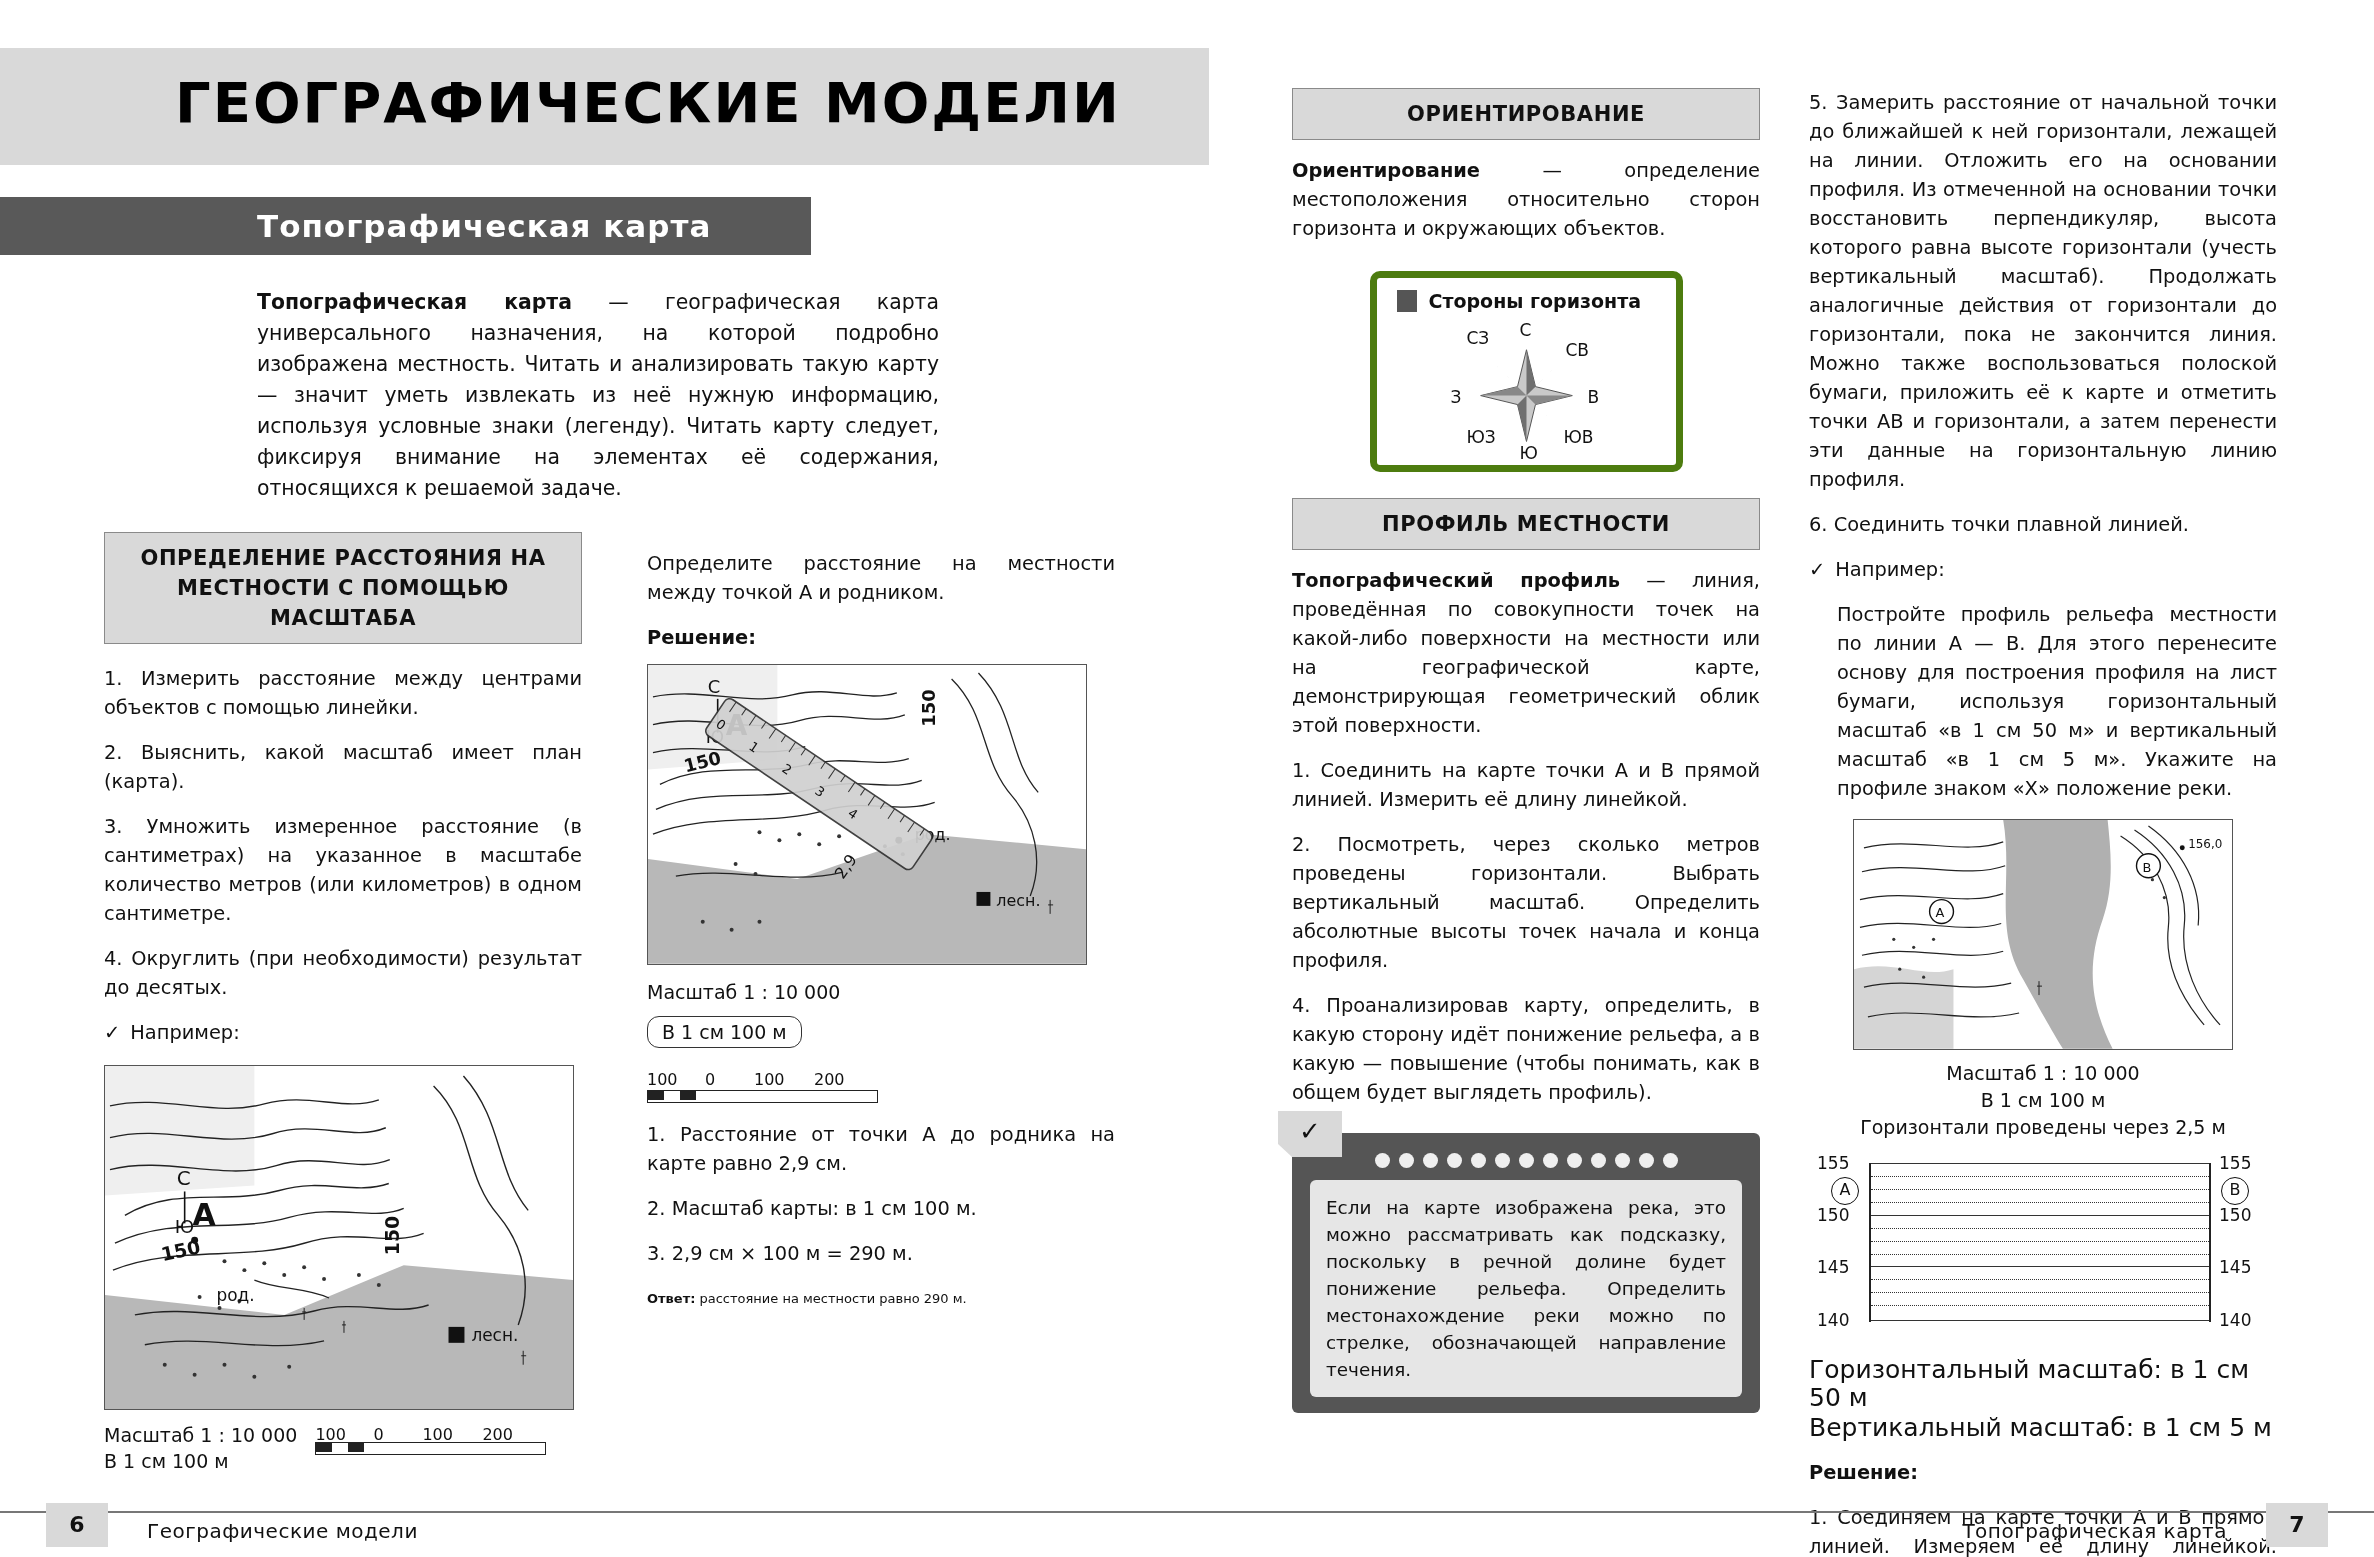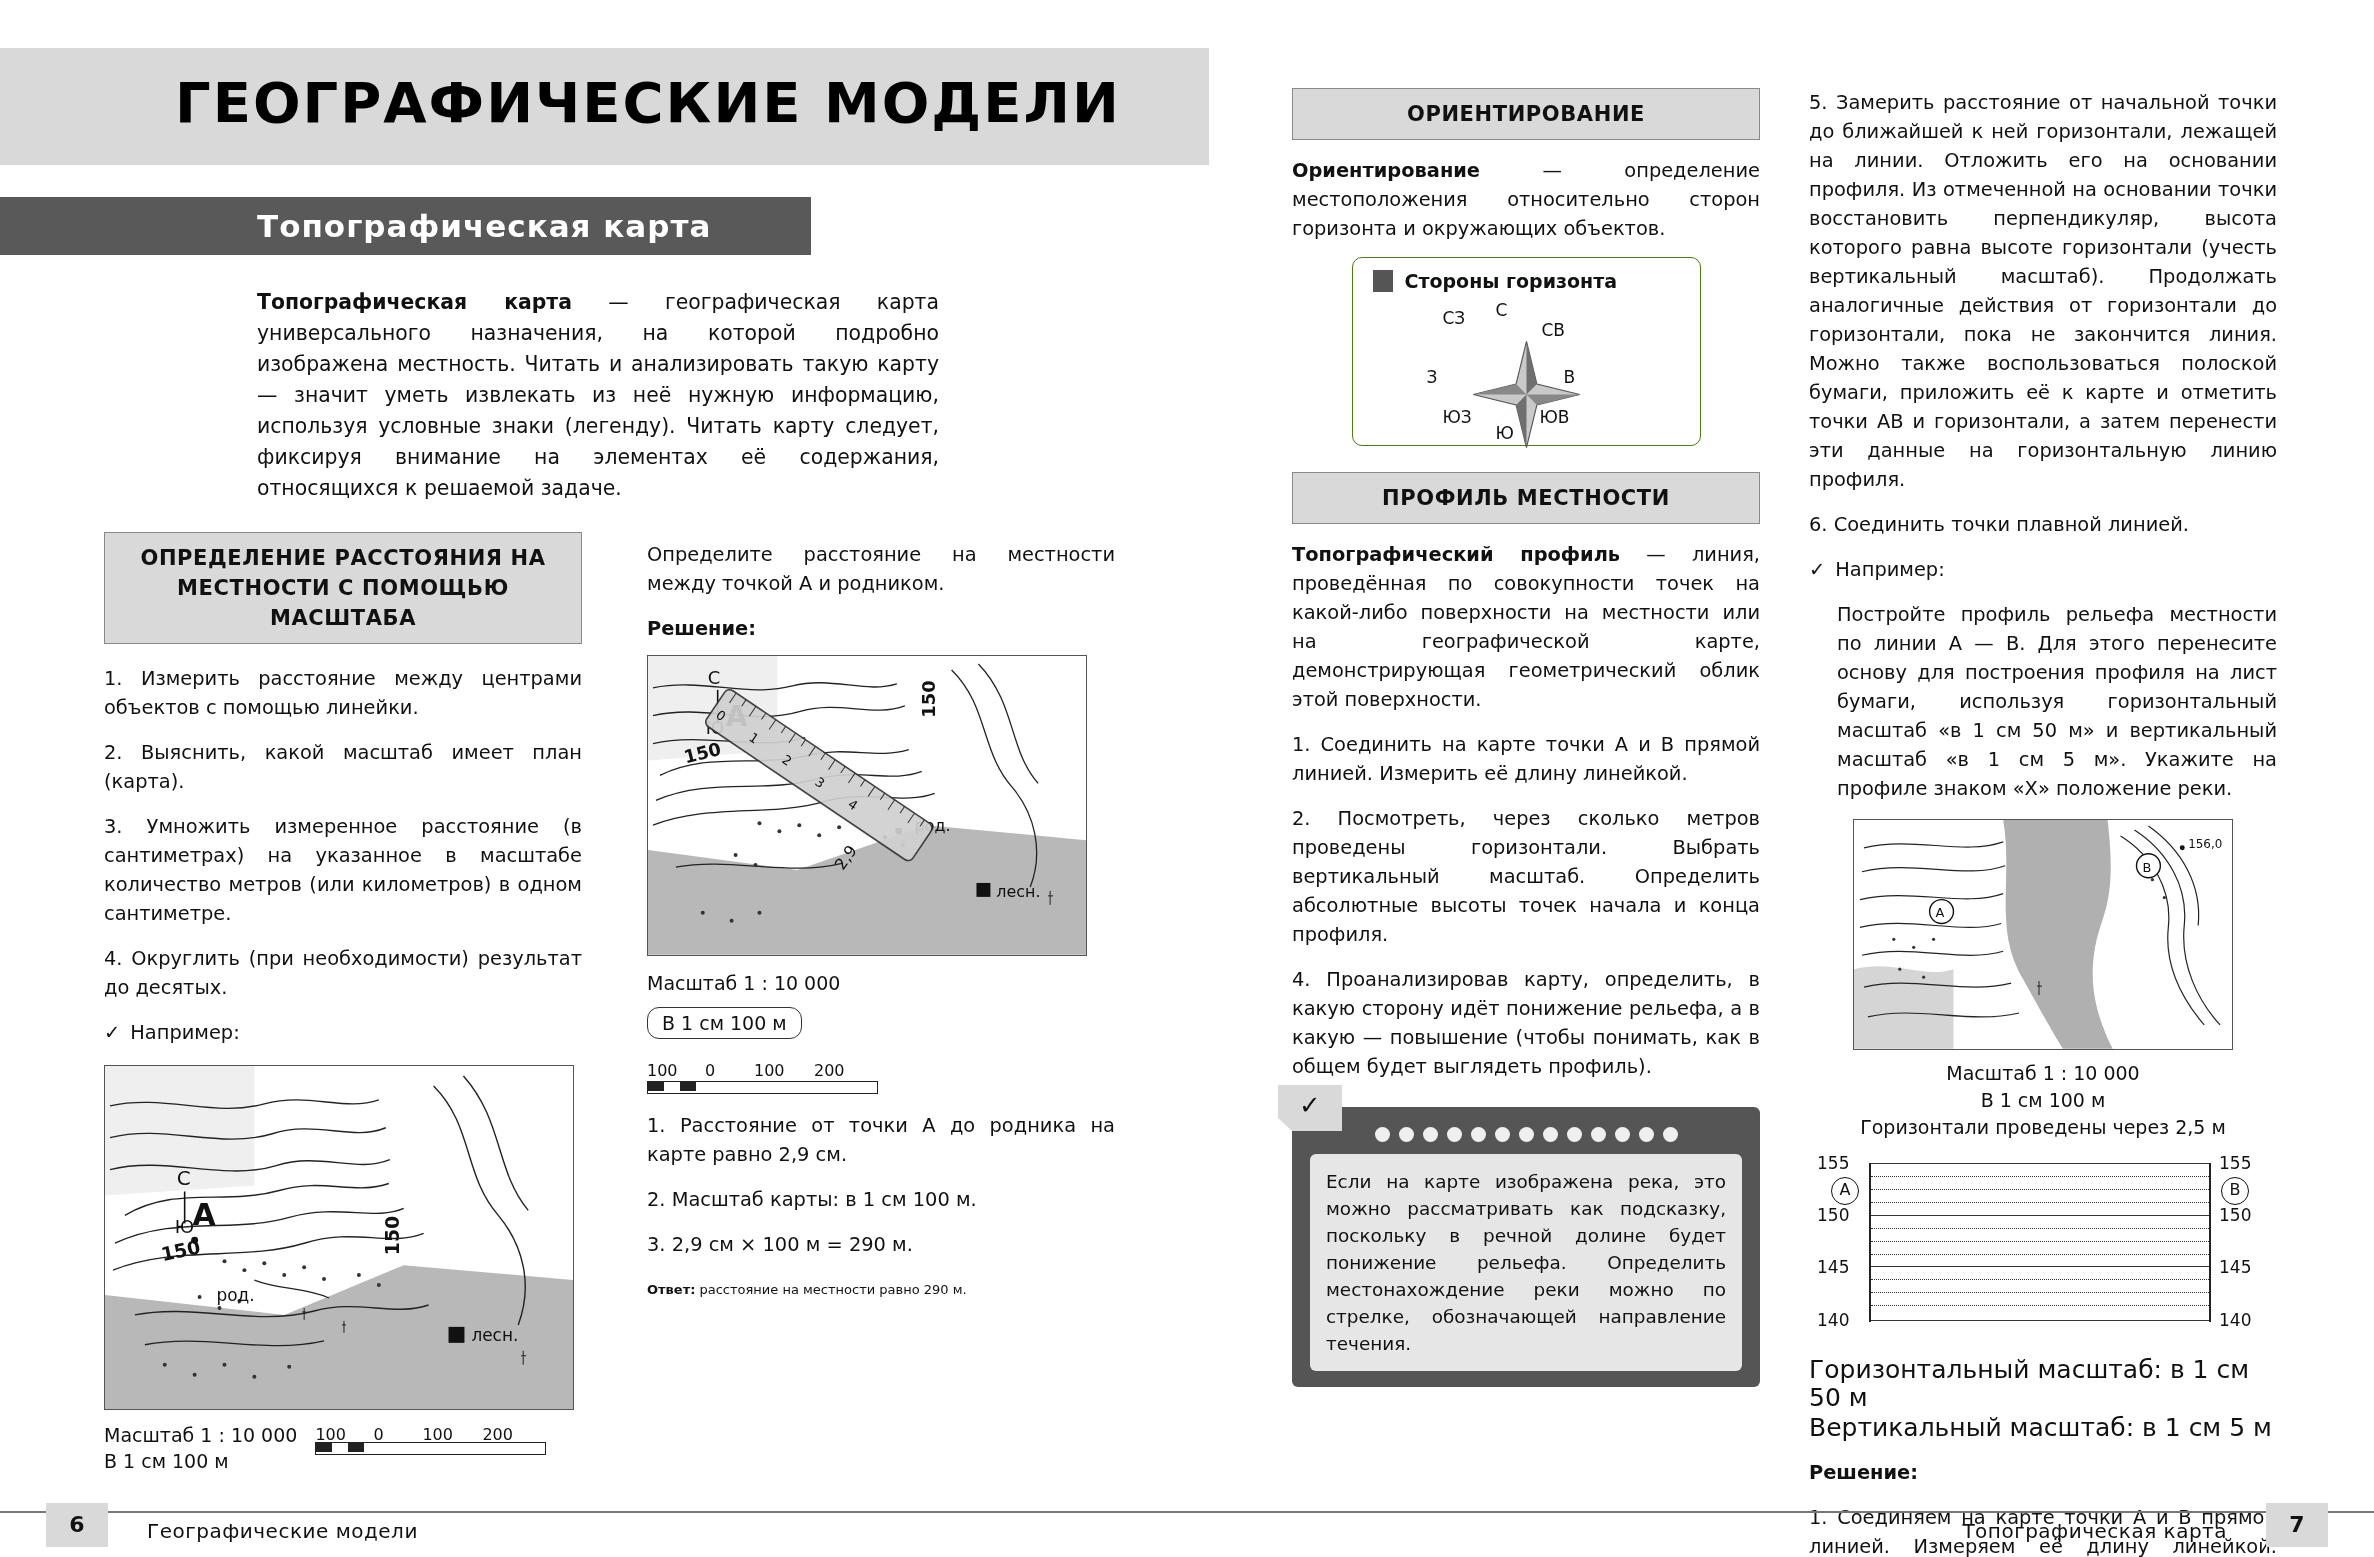--- a/index.html
+++ b/index.html
@@ -87,22 +87,22 @@
     position:absolute;right:46px;bottom:10px;width:62px;height:44px;background:#d9d9d9;
     text-align:center;line-height:44px;font-size:22px;font-weight:bold;
   }
   .footer-text-right{position:absolute;right:147px;bottom:14px;font-size:20px;letter-spacing:0.5px;}
 
   
   .rp1{position:absolute;left:28px;top:88px;width:468px;}
   .rp2{position:absolute;left:545px;top:88px;width:468px;}
 
   .compass-box{
-    position:relative;width:299px;height:187px;border:1px solid #4d7c0f;border-radius:10px;
-    margin:14px auto 0 auto;background:#fff;padding-left:48px;
+    position:relative;width:299px;height:187px;border:7px solid #4d7c0f;border-radius:10px;
+    margin:28px auto 0 auto;background:#fff;
   }
   .compass-box .cb-title{position:absolute;left:52px;top:12px;font-size:19px;font-weight:bold;}
   .compass-box .cb-sq{position:absolute;left:20px;top:12px;width:20px;height:22px;background:#555;}
   .dirs{position:absolute;inset:0;font-size:17px;}
   .dirs span{position:absolute;}
 
   .note-block{
     position:relative;margin-top:26px;background:#555;color:#fff;border-radius:6px;padding:16px 18px;
   }
   .note-inner{background:#e6e6e6;color:#111;border-radius:6px;padding:14px 16px;font-size:18.4px;line-height:27px;text-align:justify;}
@@ -218,21 +218,21 @@
         <span class="rb-label" style="left:107px">100</span>
         <span class="rb-label" style="left:167px">200</span>
         <span class="rb-line"></span>
         <span class="rb-fill" style="left:1px;width:16px"></span>
         <span class="rb-fill" style="left:33px;width:16px"></span>
       </div>
     </div>
   </div>
 
   <div class="rcol">
-    <div class="para" style="margin-top:8px">Определите  расстояние  на  местности между точкой А и родником.</div>
+    <div class="para" style="margin-top:17px">Определите  расстояние  на  местности между точкой А и родником.</div>
     <div class="para" style="font-weight:bold">Решение:</div>
 
     
     <div class="mapfig" style="width:438px;height:299px;margin-top:12px;">
       <svg class="mapbg" viewBox="0 0 440 300" preserveAspectRatio="none">
         <rect x="0" y="0" width="440" height="300" fill="#ffffff"></rect>
         <path d="M0,195 L150,215 L280,170 L440,185 L440,300 L0,300 Z" fill="#b8b8b8"></path>
         <path d="M0,0 L130,0 L130,95 L0,105 Z" fill="#efefef"></path>
         <g fill="none" stroke="#222" stroke-width="1.3">
           <path d="M12,120 C60,96 110,112 160,100 C200,90 230,104 262,94"></path>

